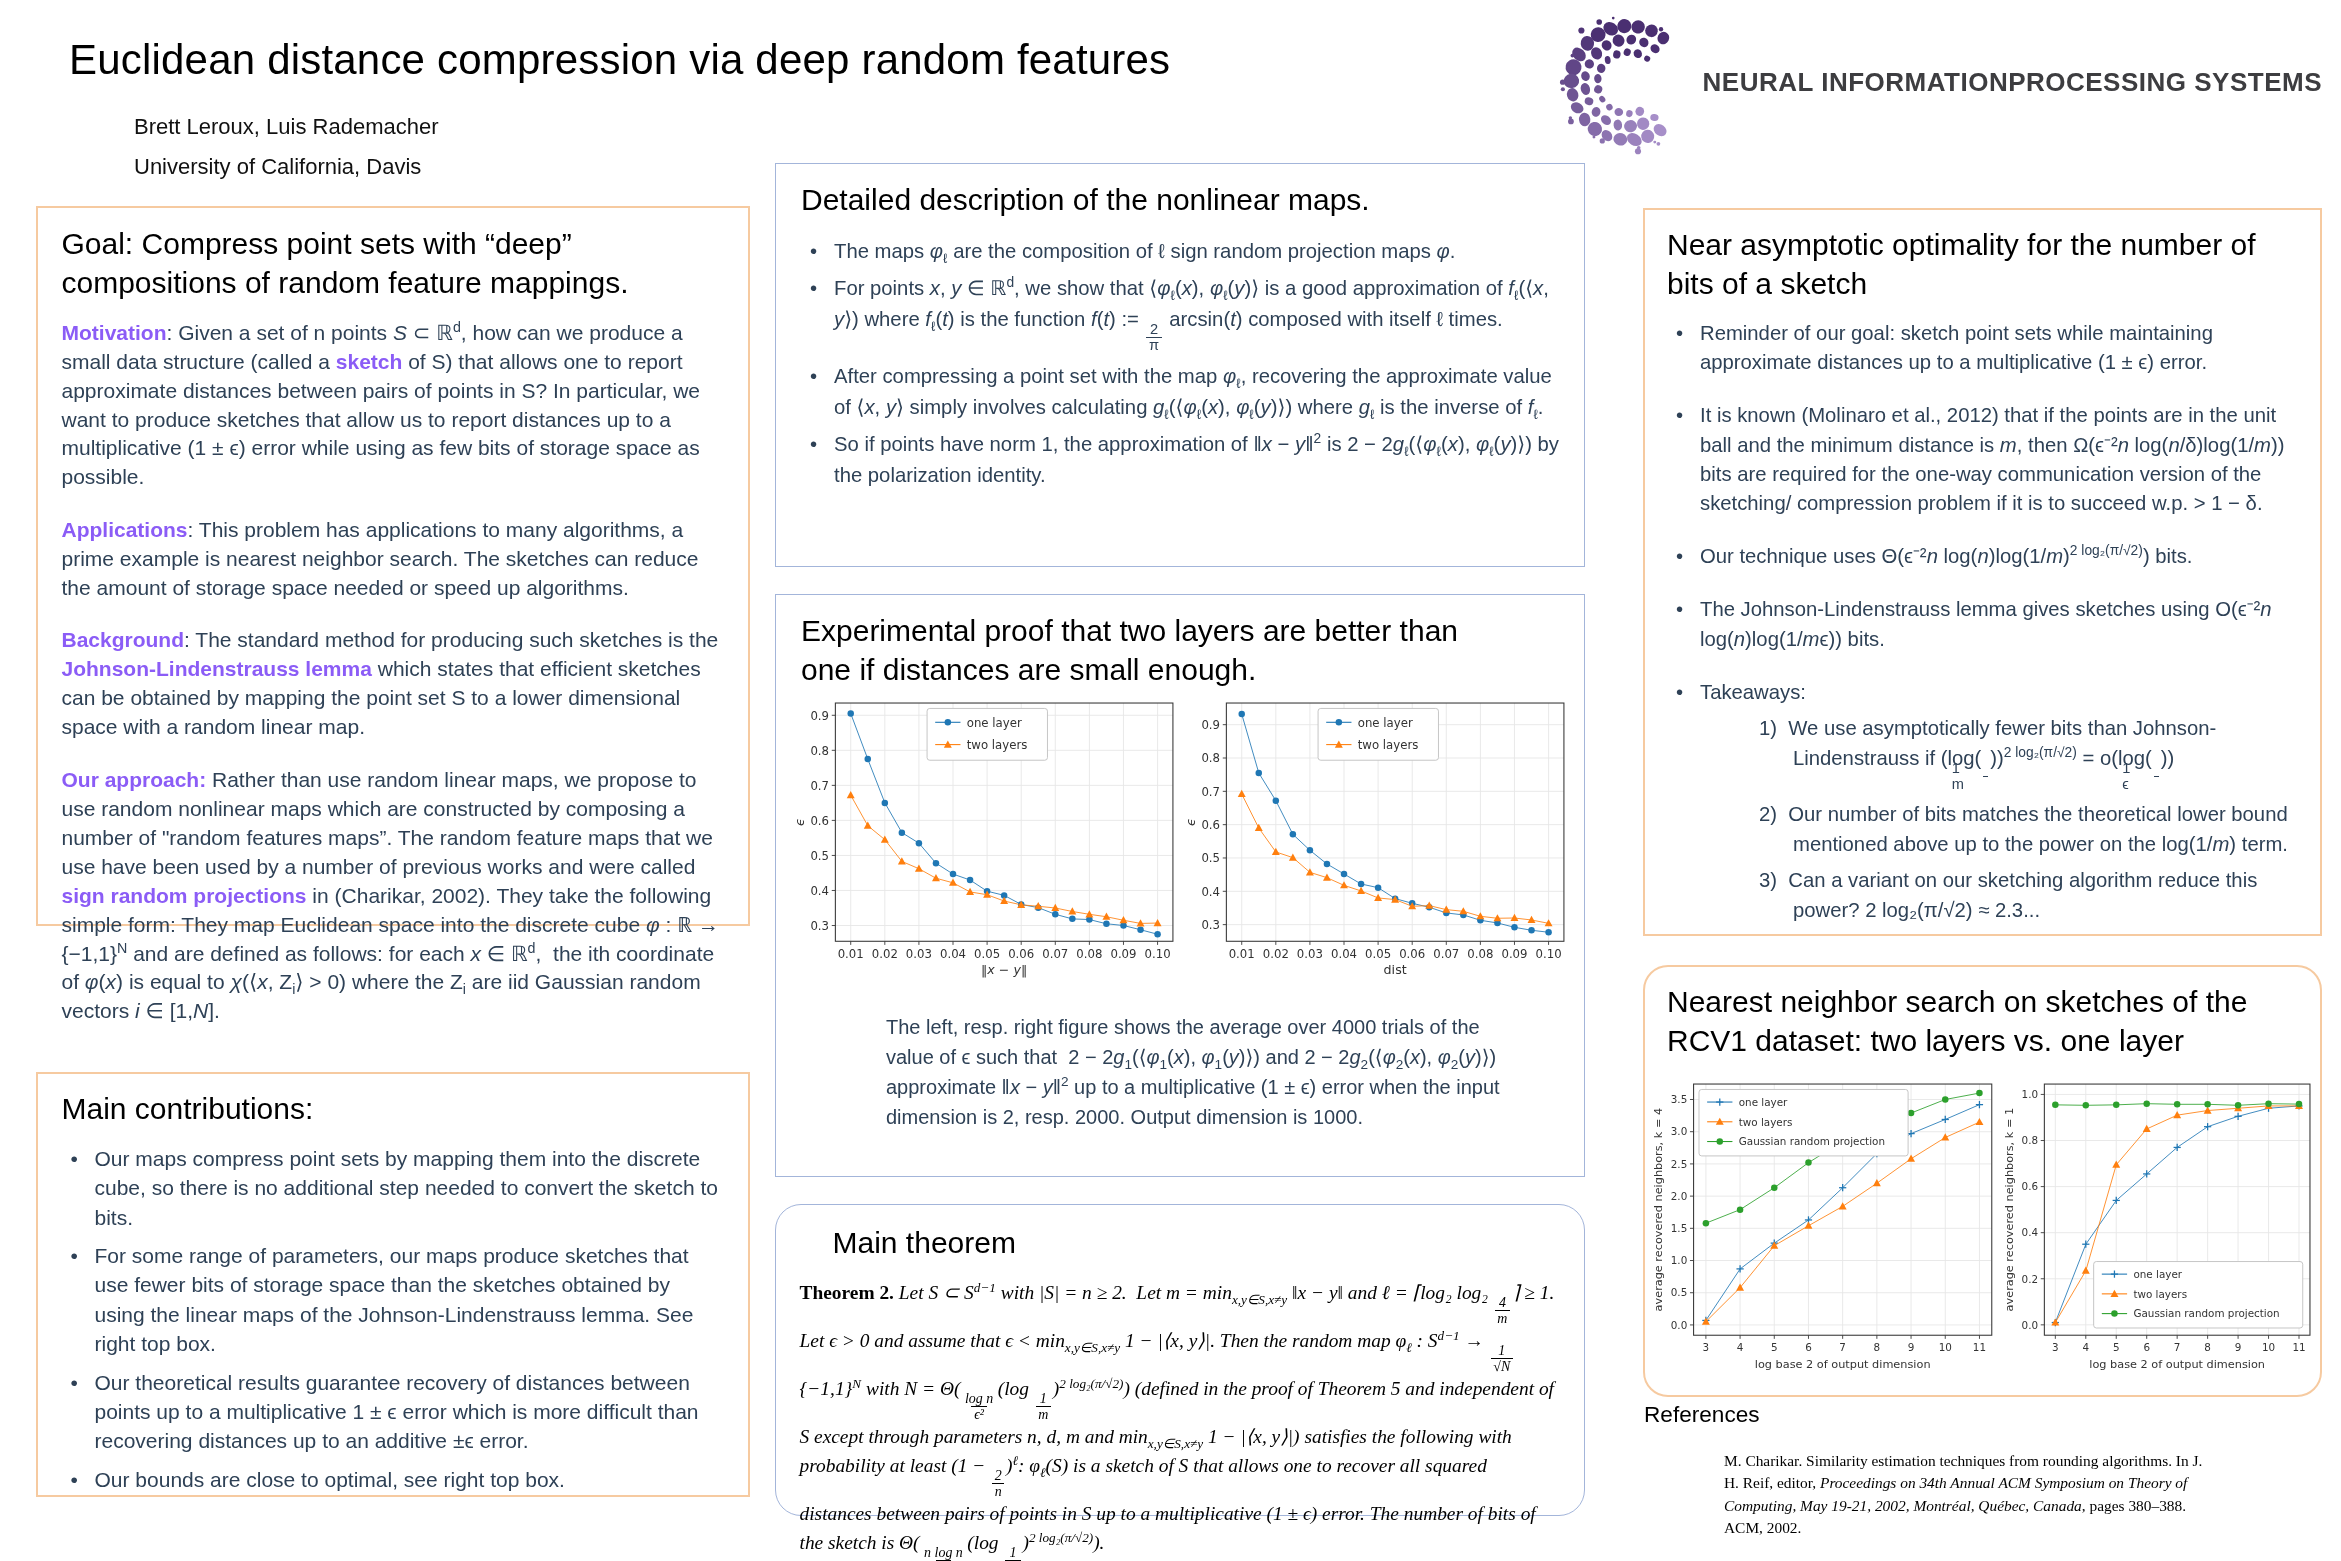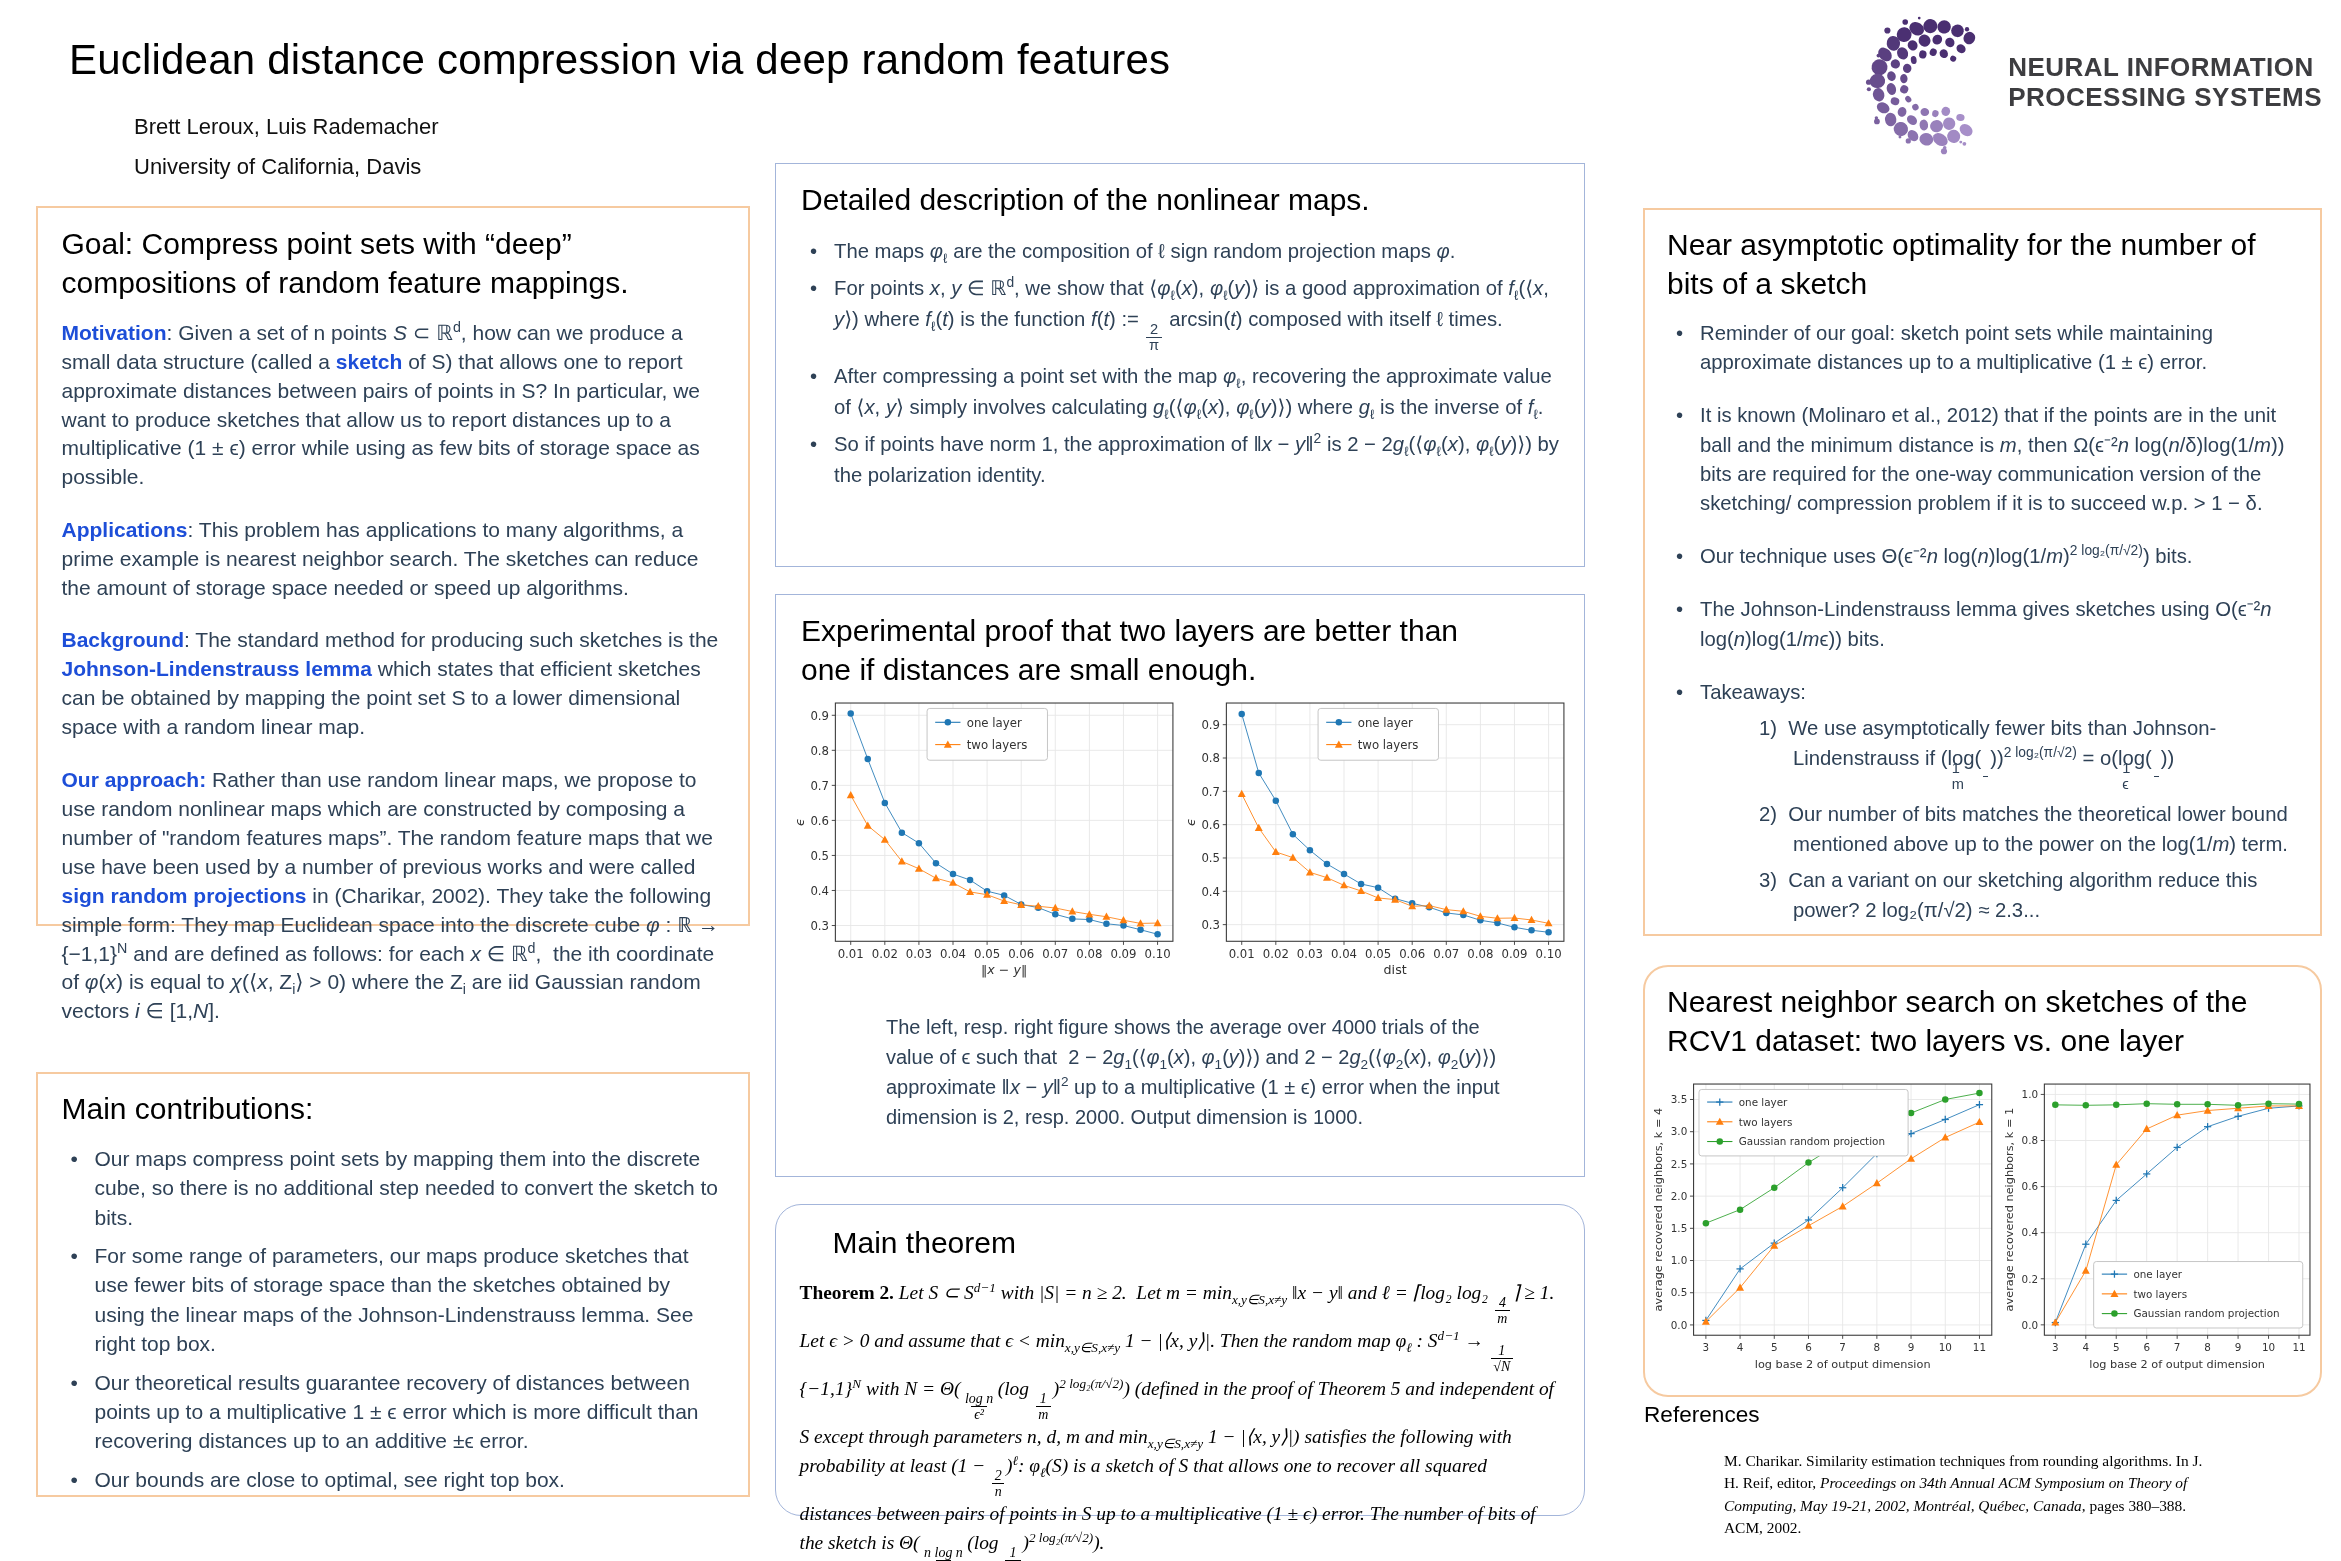--- a/index.html
+++ b/index.html
@@ -6,38 +6,38 @@
   #poster{position:relative;width:2342px;height:1561px;background:#fff;overflow:hidden;
           font-family:"Liberation Sans", sans-serif;color:#2e4156;}
   .abs{position:absolute;}
   h1{font-size:42px;font-weight:400;color:#000;margin:0;letter-spacing:0.2px;}
   .byline{font-size:22px;color:#111;}
   .box{position:absolute;background:#fff;box-sizing:border-box;}
   .box.orange{border:2.7px solid #f6caa0;}
   .box.blue{border:1.8px solid #a3b5da;}
   .box h2{font-size:30px;font-weight:400;color:#000;margin:0 0 16.3px 0;line-height:1.3;}
   .para{font-size:21px;line-height:1.38;margin-bottom:23.5px;}
-  .para b{color:#1d4ed8;}
+  .para b{color:#8b5cf6;}
   .bullet{position:relative;padding-left:33px;font-size:21px;line-height:1.4;margin-bottom:9px;}
   .bullet::before{content:"•";position:absolute;left:9px;top:0;}
   .mid .bullet{font-size:20.3px;line-height:1.5;margin-bottom:7.2px;}
   .right-col .bullet{font-size:20.3px;line-height:1.45;margin-bottom:23.5px;}
   .tk{position:relative;font-size:20.3px;line-height:1.45;margin:7.2px 0 7.2px 0;padding-left:126px;text-indent:-34px;}
   sub,sup{line-height:0;font-size:68%;}
   i{font-style:italic;}
   .frac{display:inline-flex;flex-direction:column;align-items:center;vertical-align:-0.55em;
         margin:0 1.8px;font-size:0.72em;line-height:1.08;}
   .frac>span:first-child{padding:0 2.7px;}
   .frac>span:last-child{border-top:1.4px solid currentColor;padding:0 2.7px;}
   .chart{position:absolute;}
   .caption{font-size:20px;line-height:1.5;color:#2e4156;}
   .theorem-body{font-family:"Liberation Serif", serif;font-size:19.4px;line-height:1.5;color:#000;}
   .theorem-body i{font-style:italic;}
   .logo{position:absolute;top:7.2px;right:20px;display:flex;align-items:center;}
-  .logo-text{display:flex;flex-direction:column;font-size:26px;font-weight:600;color:#3d3d40;
+  .logo-text{display:flex;flex-direction:row;font-size:26px;font-weight:600;color:#3d3d40;
              letter-spacing:0.5px;line-height:1.18;margin-left:5.4px;}
   .refs-title{font-size:22.6px;color:#000;font-weight:400;margin:0 0 22px 0;}
   .ref{font-family:"Liberation Serif", serif;font-size:15.4px;line-height:1.45;color:#000;
        width:488px;margin-left:80px;margin-bottom:23.5px;}
   .ref i{font-style:italic;}
 </style>
 </head>
 <body>
 
 <div id="poster">

